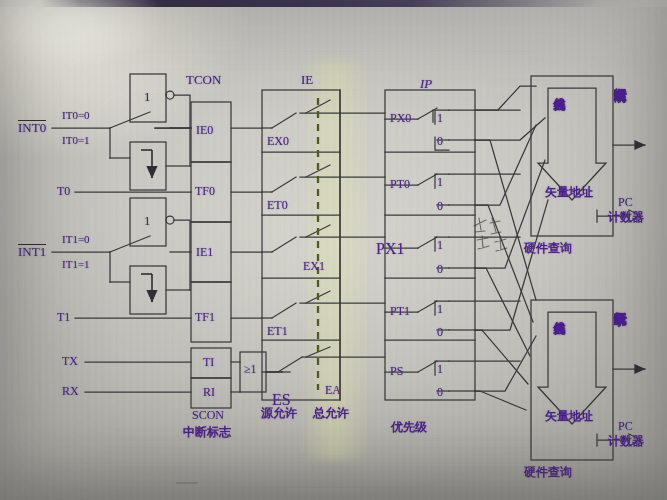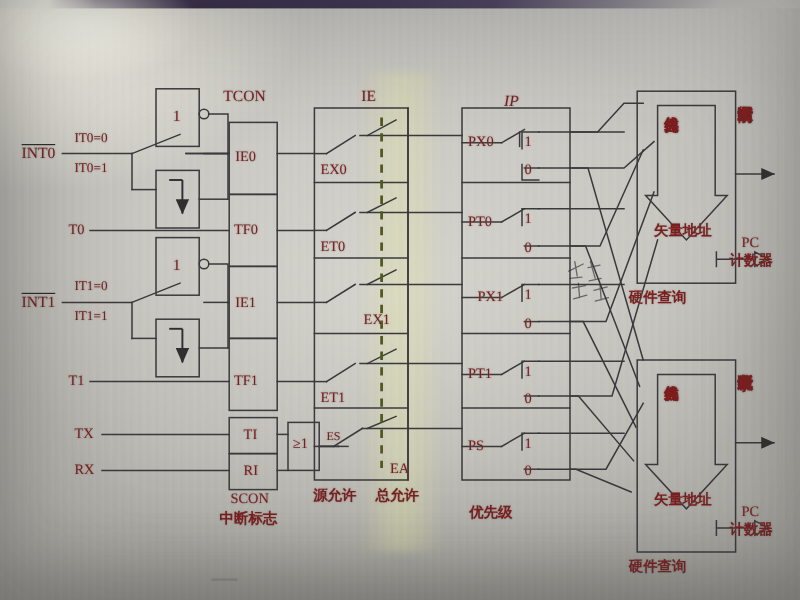--- a/index.html
+++ b/index.html
@@ -38,21 +38,21 @@
   #topglow{
     position:absolute;left:-30px;top:-25px;width:190px;height:90px;
     background:radial-gradient(ellipse at center,rgba(255,255,245,.95) 0%,rgba(255,254,240,.35) 45%,rgba(255,255,255,0) 75%);
   }
   #vignette{
     position:absolute;inset:0;pointer-events:none;
     box-shadow:inset 0 0 90px 24px rgba(60,60,58,.30), inset 0 -30px 50px -10px rgba(70,70,66,.28);
   }
   svg#d{position:absolute;left:0;top:0;}
   .lab{
-    position:absolute;color:#7f1d1d;white-space:nowrap;
+    position:absolute;color:#4c1d95;white-space:nowrap;
     font-family:"Liberation Serif",serif;
     text-shadow:0 0 1.4px rgba(120,120,118,.85);
   }
   .cn{font-family:"DejaVu Sans",sans-serif;font-weight:bold;}
   .ov{border-top:1.3px solid #2a2a2c;padding-top:0px;line-height:1.05;}
   #scribble{position:absolute;left:470px;top:212px;width:48px;height:46px;opacity:.62;}
   #bottommark{
     position:absolute;left:176px;top:482px;width:22px;height:10px;
     border-top:2px solid rgba(95,95,92,.55);opacity:.55;
   }
@@ -285,29 +285,29 @@
   <div class="lab" style="left:203px; top:355px; font-size:12px;">TI</div>
   <div class="lab" style="left:203px; top:385px; font-size:12px;">RI</div>
   <div class="lab" style="left:192px; top:408px; font-size:12px;">SCON</div>
   <div class="lab cn" style="left:183px; top:424px; font-size:12px;">中断标志</div>
 
   <div class="lab" style="left:301px; top:72px;  font-size:13px;">IE</div>
   <div class="lab" style="left:267px; top:134px; font-size:12px;">EX0</div>
   <div class="lab" style="left:267px; top:198px; font-size:12px;">ET0</div>
   <div class="lab" style="left:267px; top:259px; font-size:12px;margin-left:36px;">EX1</div>
   <div class="lab" style="left:267px; top:324px; font-size:12px;">ET1</div>
-  <div class="lab" style="left:272px; top:359px; font-size:10px;">ES</div>
+  <div class="lab" style="left:272px; top:391px; font-size:16px;">ES</div>
   <div class="lab" style="left:305px; top:383px; font-size:12px;margin-left:20px;">EA</div>
   <div class="lab cn" style="left:261px; top:405px; font-size:12px;">源允许</div>
   <div class="lab cn" style="left:313px; top:405px; font-size:12px;">总允许</div>
 
   <div class="lab" style="left:420px; top:76px;  font-size:13px;font-style:italic;">IP</div>
   <div class="lab" style="left:390px; top:111px; font-size:12px;">PX0</div>
   <div class="lab" style="left:390px; top:177px; font-size:12px;">PT0</div>
-  <div class="lab" style="left:398px; top:240px; font-size:12px;">PX1</div>
+  <div class="lab" style="left:376px; top:240px; font-size:16px;">PX1</div>
   <div class="lab" style="left:390px; top:304px; font-size:12px;">PT1</div>
   <div class="lab" style="left:390px; top:364px; font-size:12px;">PS</div>
 
   <div class="lab" style="left:437px; top:111px; font-size:12px;">1</div>
   <div class="lab" style="left:437px; top:134px; font-size:12px;">0</div>
   <div class="lab" style="left:437px; top:175px; font-size:12px;">1</div>
   <div class="lab" style="left:437px; top:199px; font-size:12px;">0</div>
   <div class="lab" style="left:437px; top:238px; font-size:12px;">1</div>
   <div class="lab" style="left:437px; top:262px; font-size:12px;">0</div>
   <div class="lab" style="left:437px; top:302px; font-size:12px;">1</div>

